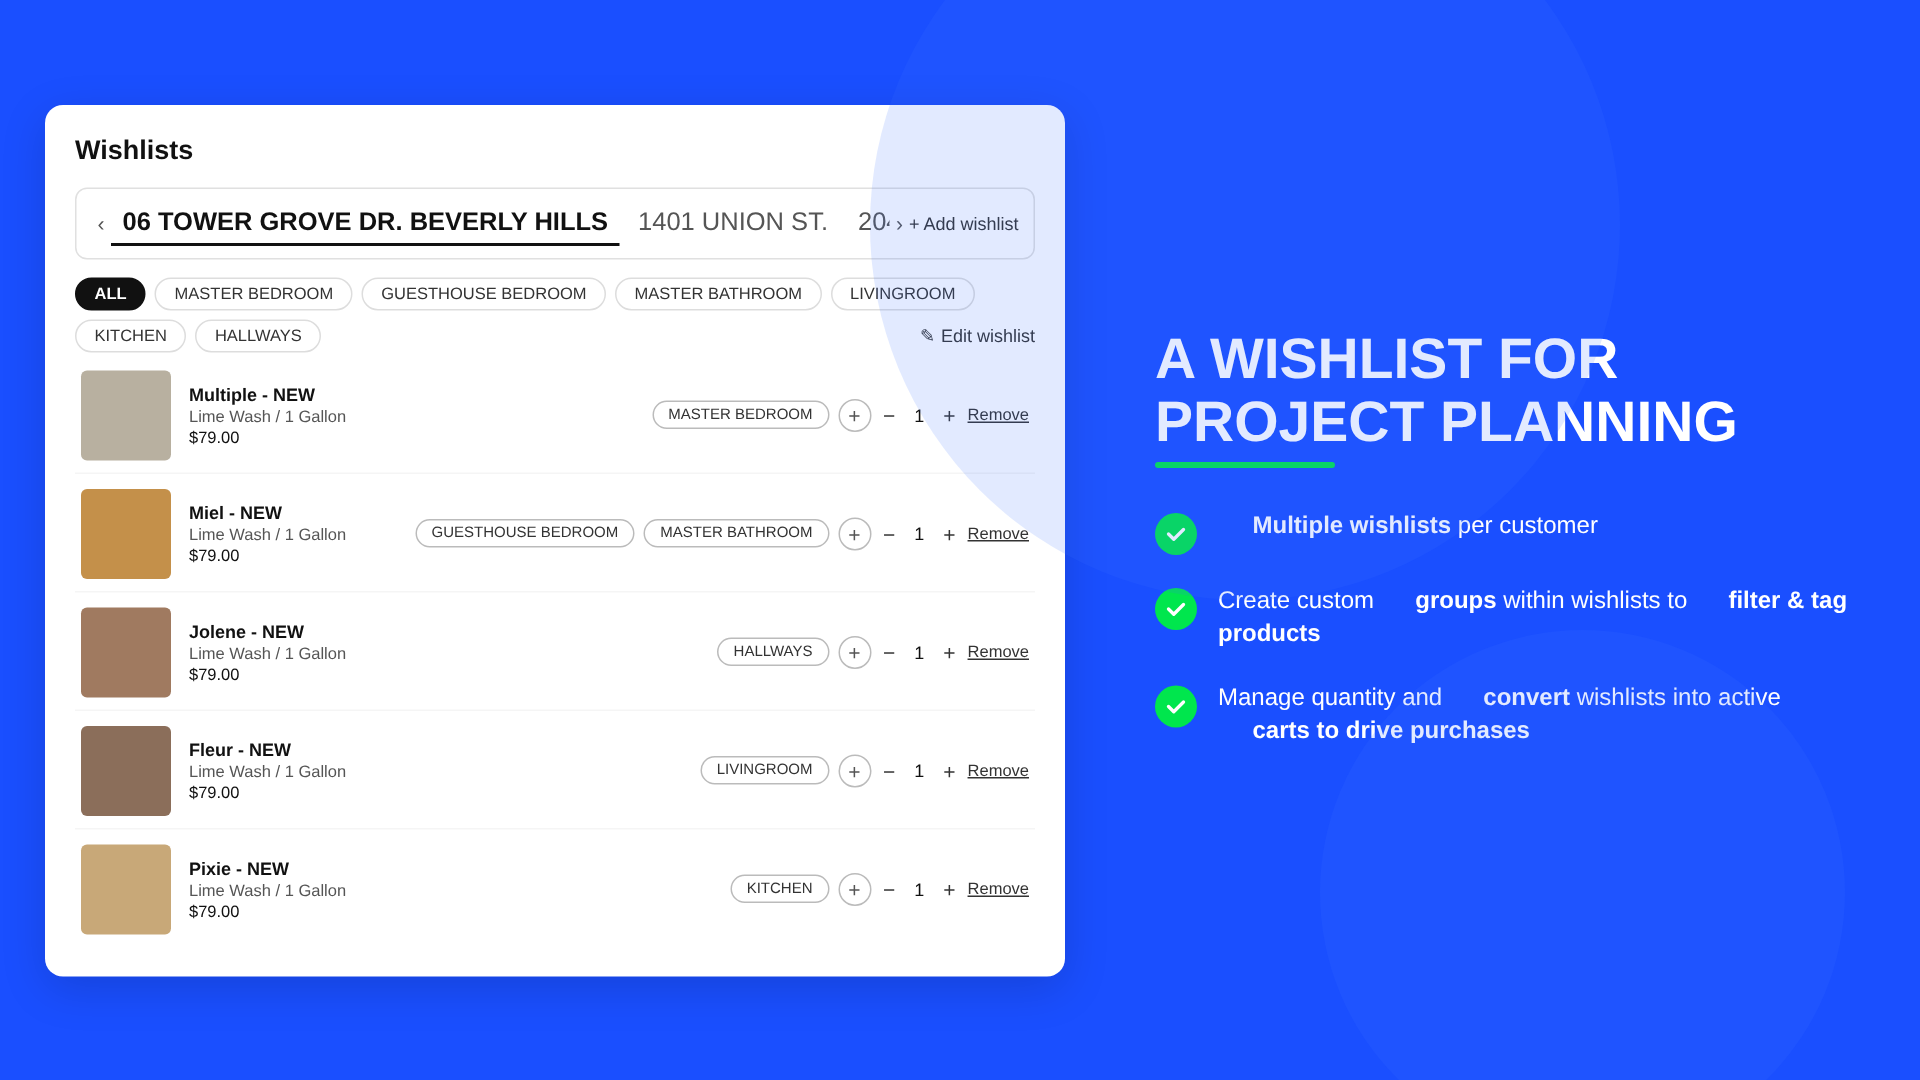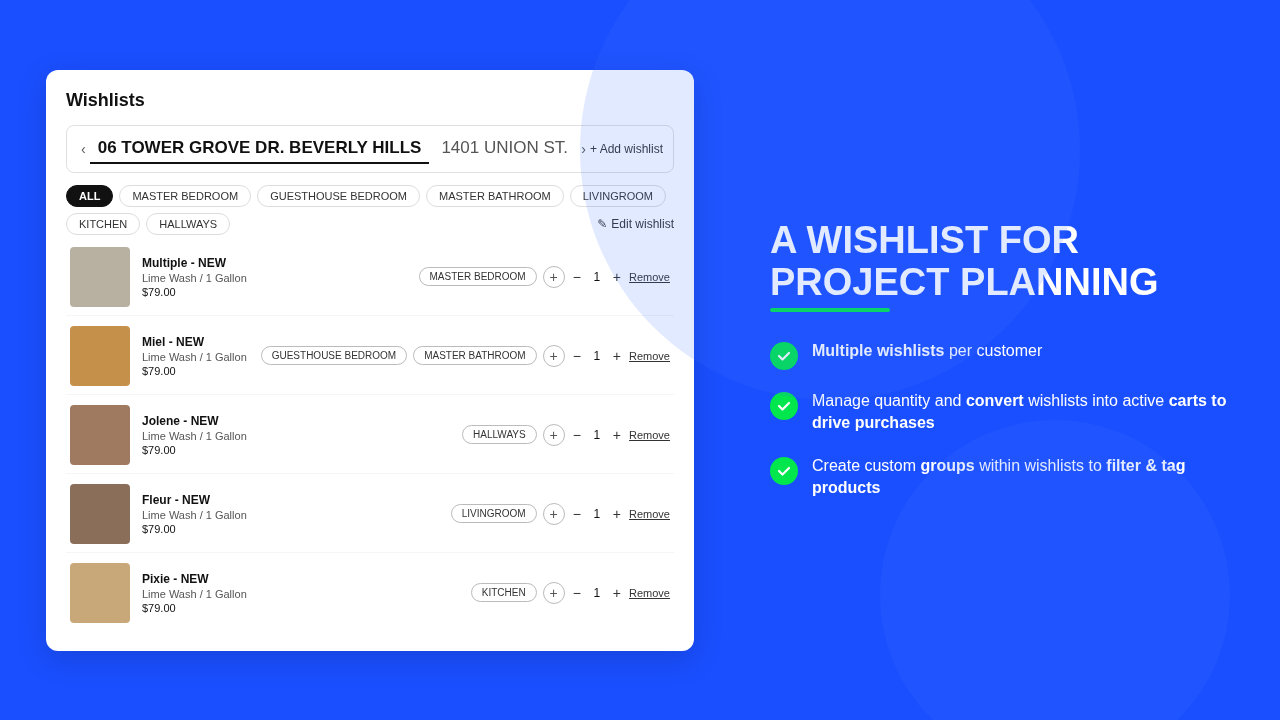--- a/index.html
+++ b/index.html
@@ -37,21 +37,21 @@
       bottom: -50px; right: 50px;
     }
 
     
     .left-panel {
       width: 740px;
       height: 720px;
       display: flex;
       align-items: center;
       justify-content: center;
-      padding: 46px;
+      padding: 30px;
       flex-shrink: 0;
     }
 
     .wishlists-card {
       background: white;
       border-radius: 12px;
       width: 100%;
       padding: 20px;
       box-shadow: 0 8px 30px rgba(0,0,0,0.15);
     }
@@ -319,20 +319,21 @@
     }
 
     .feature-text {
       font-size: 16px;
       color: white;
       line-height: 1.4;
     }
 
     .feature-text strong {
       font-weight: 800;
+      margin-left: 23px;
     }
 
     
     .swatch-bronson { background: #b8b0a0; }
     .swatch-miel { background: #c4904a; }
     .swatch-jolene { background: #a07a60; }
     .swatch-fleur { background: #8b6e5a; }
     .swatch-pixie { background: #c8a878; }
   </style>
 </head>
@@ -498,29 +499,29 @@
       </div>
     </div>
 
     <div class="feature-item">
       <div class="check-icon">
         <svg viewBox="0 0 16 16" fill="none" xmlns="http://www.w3.org/2000/svg">
           <path d="M3 8l3.5 3.5L13 5" stroke="white" stroke-width="2.2" stroke-linecap="round" stroke-linejoin="round"></path>
         </svg>
       </div>
       <div class="feature-text">
-        Manage quantity and <strong>convert</strong> wishlists into active <strong>carts to drive purchases</strong>
+        Create custom <strong>groups</strong> within wishlists to <strong>filter &amp; tag products</strong>
       </div>
     </div>
 
     <div class="feature-item">
       <div class="check-icon">
         <svg viewBox="0 0 16 16" fill="none" xmlns="http://www.w3.org/2000/svg">
           <path d="M3 8l3.5 3.5L13 5" stroke="white" stroke-width="2.2" stroke-linecap="round" stroke-linejoin="round"></path>
         </svg>
       </div>
       <div class="feature-text">
-        Create custom <strong>groups</strong> within wishlists to <strong>filter &amp; tag products</strong>
+        Manage quantity and <strong>convert</strong> wishlists into active <strong>carts to drive purchases</strong>
       </div>
     </div>
 
   </div>
 </div>
 
 </body></html>

